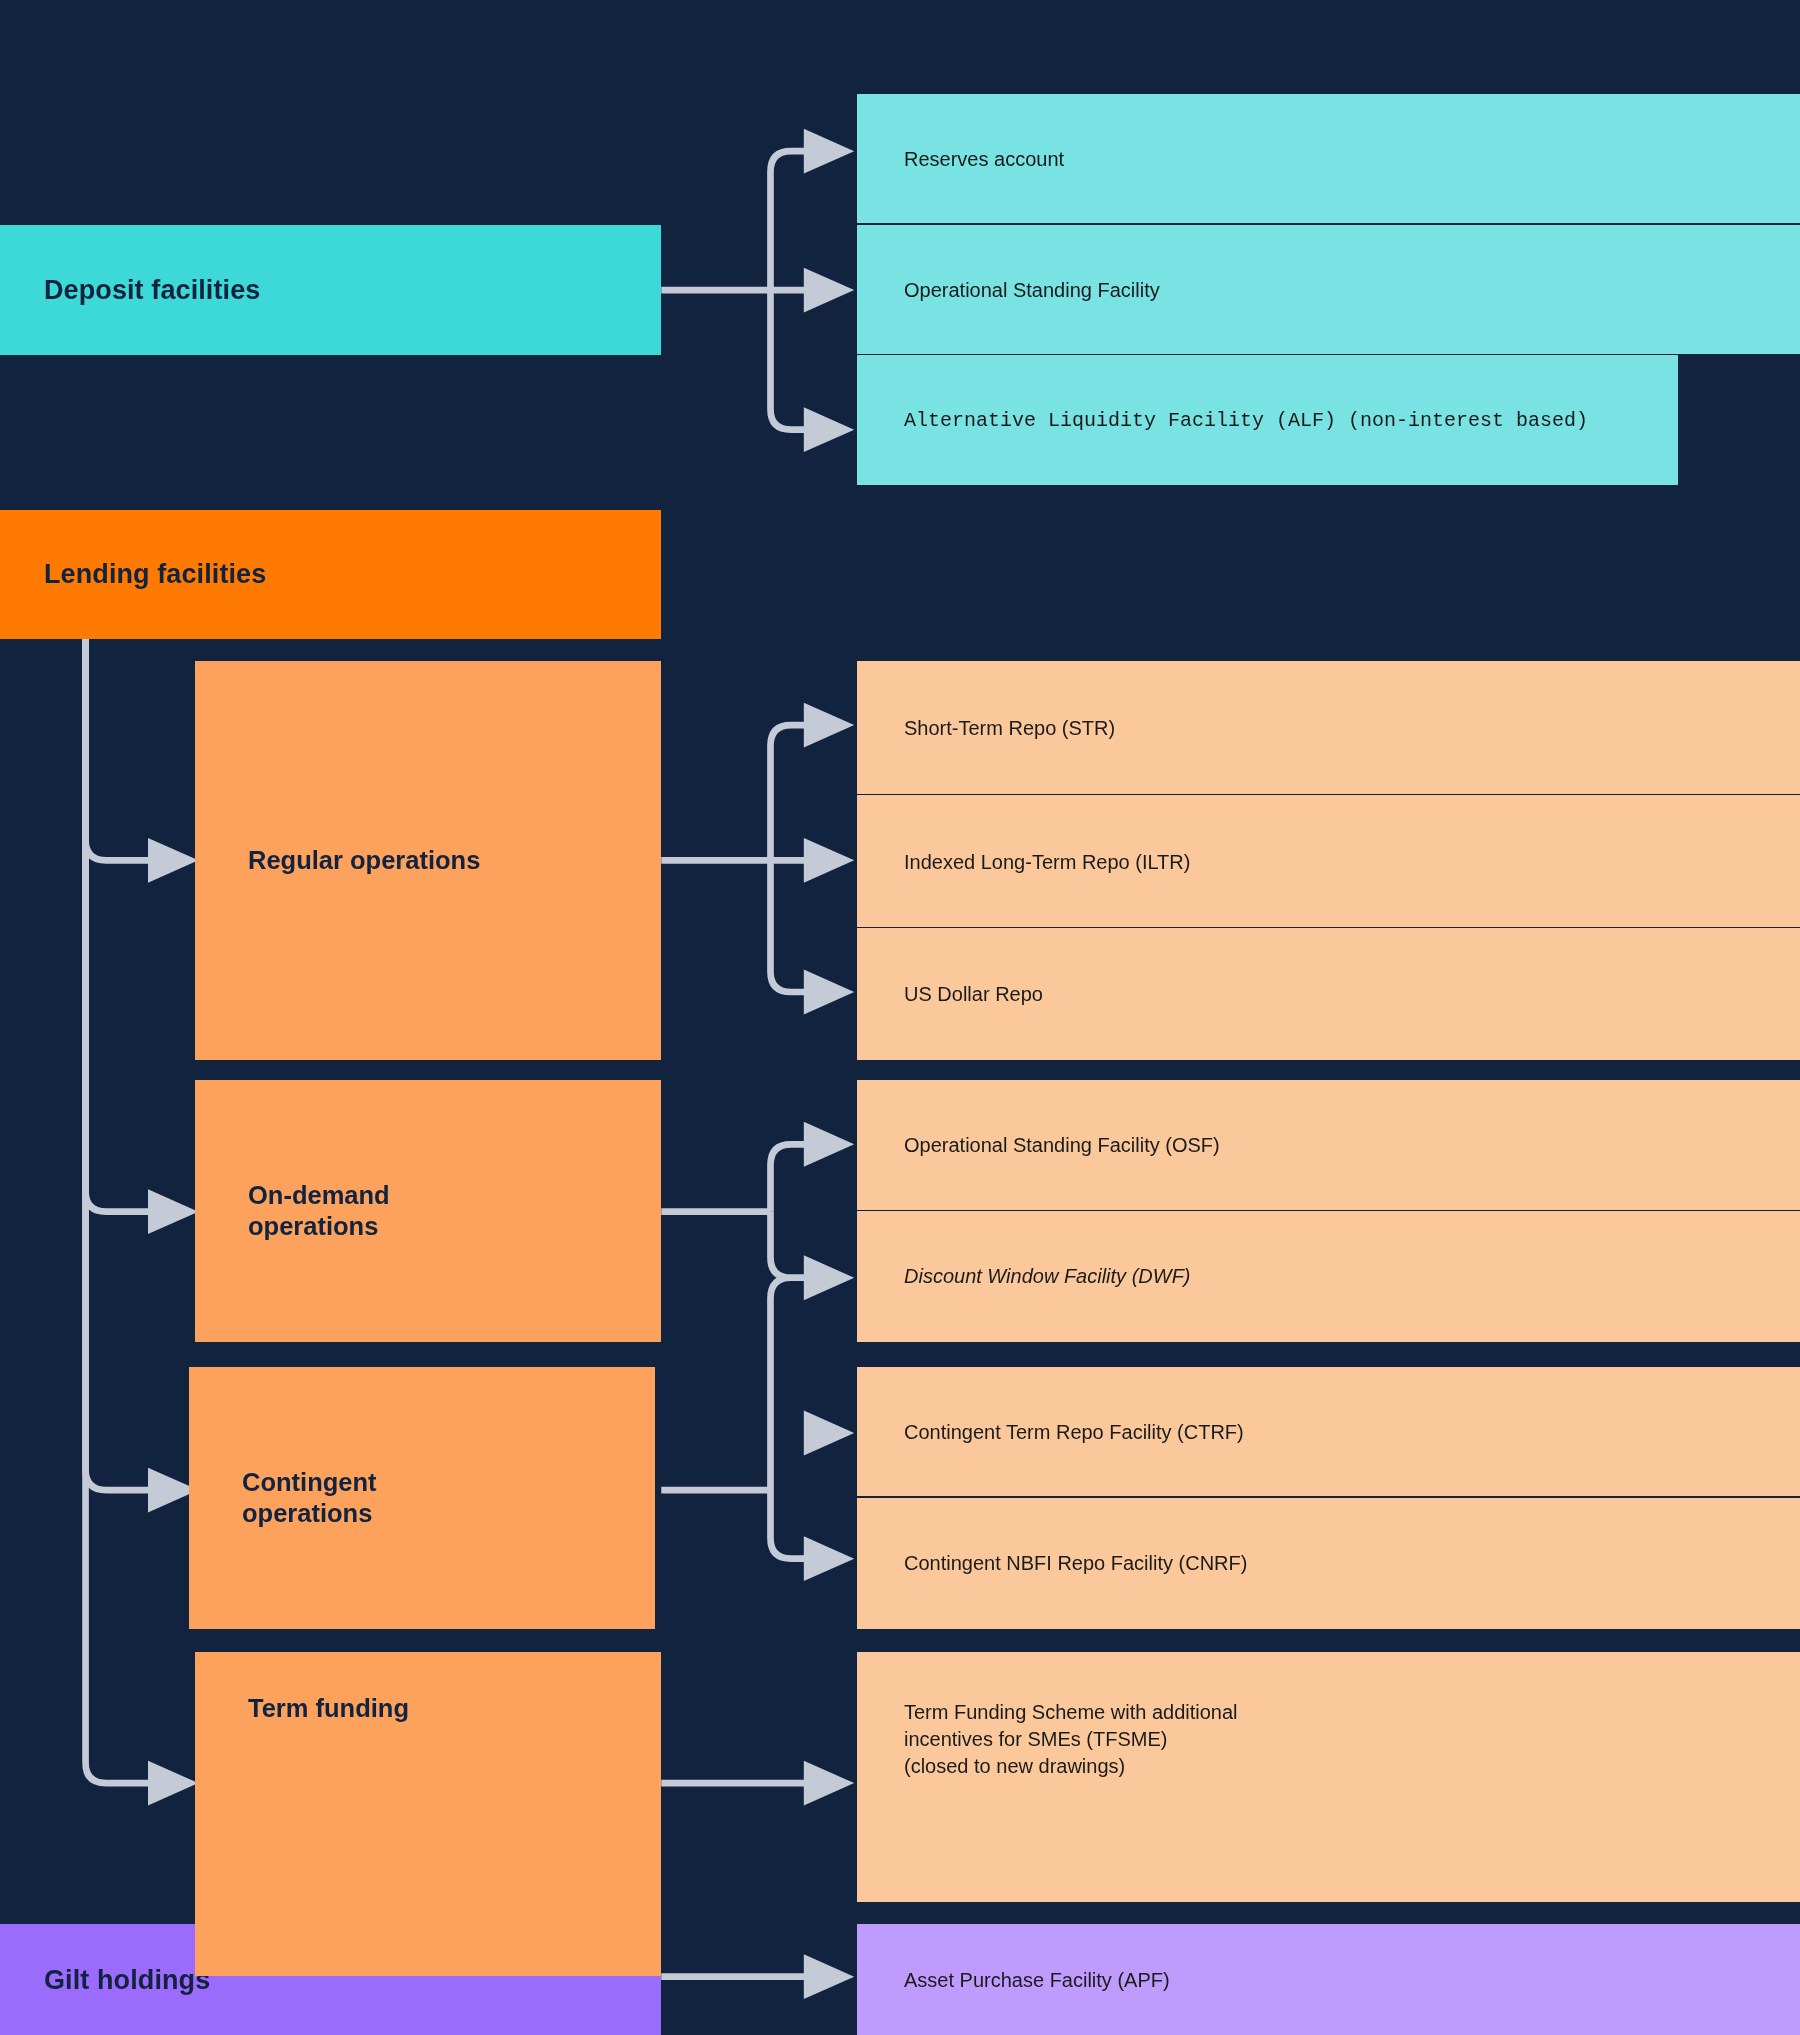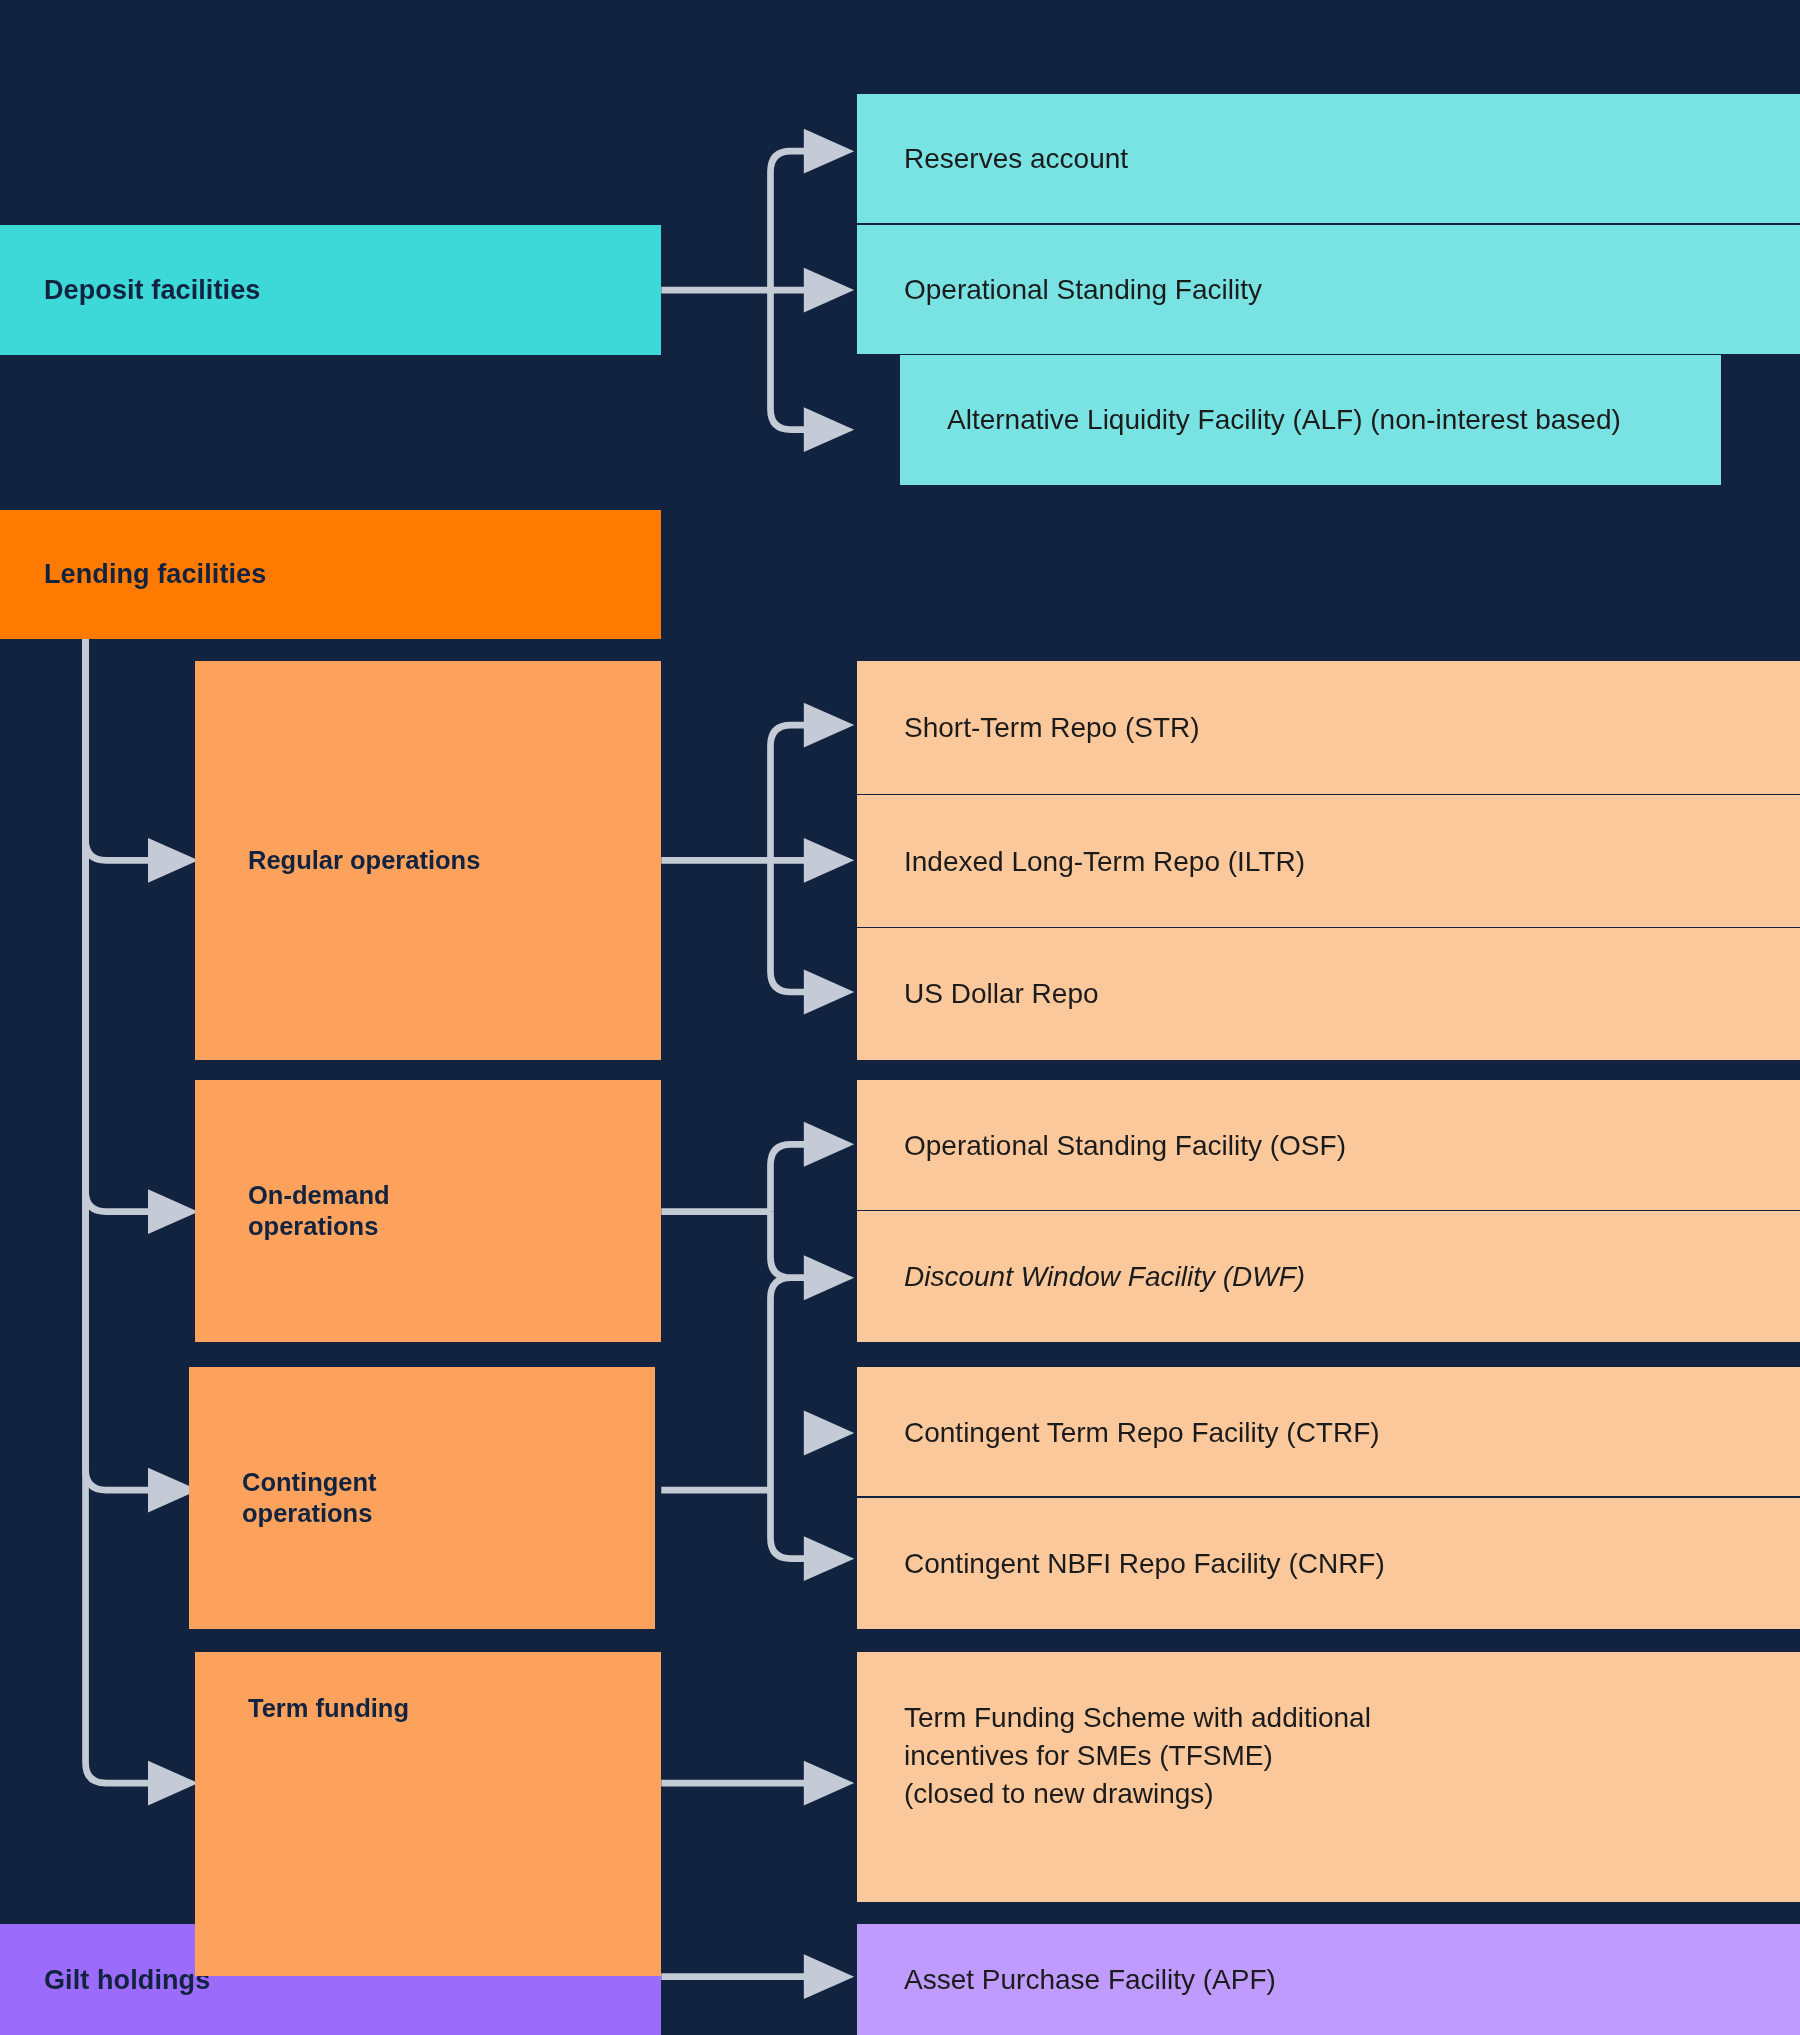--- a/index.html
+++ b/index.html
@@ -44,21 +44,21 @@
     font-weight:bold;
     color:#12233f;
     font-size:25.5px;
     line-height:1.22;
     padding-left:53px;
     padding-right:20px;
   }
 
   
   .leaf{
-    font-size:28px;
+    font-size:20px;
     color:#1b1b1b;
     padding-left:47px;
     padding-right:16px;
     line-height:1.35;
   }
   .leaf.teal{background:var(--teal-light);}
   .leaf.orange{background:var(--orange-light);}
   .leaf.purple{background:var(--purple-light);}
 
   
@@ -168,21 +168,21 @@
   <div class="box leaf teal" style="left:857px;top:94px;width:943px;height:130px;">
     <span class="txt">Reserves account</span>
   </div>
   <div class="rule" style="left:857px;top:223px;width:943px;"></div>
 
   <div class="box leaf teal" style="left:857px;top:225px;width:943px;height:130px;">
     <span class="txt">Operational Standing Facility</span>
   </div>
   <div class="rule" style="left:857px;top:354px;width:943px;"></div>
 
-  <div class="box leaf teal" style="left:900px;top:355px;width:821px;height:130px;">
+  <div class="box leaf teal" style="left:857px;top:355px;width:821px;height:130px;font-family:Liberation Mono, monospace;">
     <span class="txt">Alternative Liquidity Facility (ALF) (non-interest based)</span>
   </div>
 
   <div class="box leaf orange" style="left:857px;top:661px;width:943px;height:134px;">
     <span class="txt">Short-Term Repo (STR)</span>
   </div>
   <div class="rule" style="left:857px;top:794px;width:943px;"></div>
 
   <div class="box leaf orange" style="left:857px;top:795px;width:943px;height:134px;">
     <span class="txt">Indexed Long-Term Repo (ILTR)</span>

